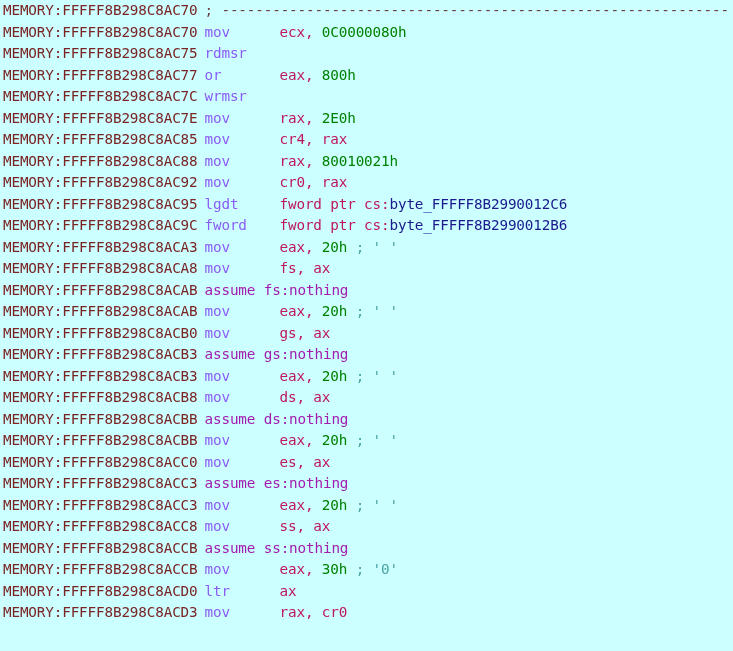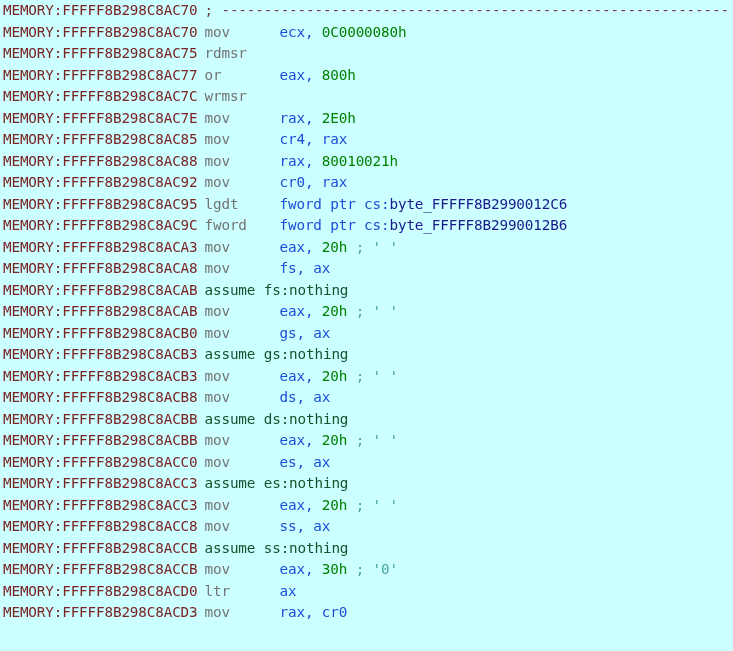--- a/index.html
+++ b/index.html
@@ -34,42 +34,42 @@
   }
   .addr {
     color: #7a2424;
     text-align: center;
   }
   .gap-mn {
     display: inline-block;
     width: 7px;
   }
   .mnemonic {
-    color: #737373;
+    color: #8b5cf6;
     display: inline-block;
     min-width: 75px;
   }
   .ops {
-    color: #1d4ed8;
+    color: #be185d;
   }
   .num {
     color: #008000;
     text-align: center;
   }
   .dataref {
     color: #1a1a8c;
   }
   .comment {
     color: #4aa3a3;
   }
   .dashes {
     color: #6e4040;
   }
   .seg-assume {
-    color: #14532d;
+    color: #a21caf;
     text-align: right;
   }
 </style>
 </head>
 <body>
 
 <div id="disasm-view">
     <div class="line"><span class="addr">MEMORY:FFFFF8B298C8AC70</span><span class="gap-mn"> </span><span class="dashes">; ------------------------------------------------------------</span></div>
     <div class="line"><span class="addr">MEMORY:FFFFF8B298C8AC70</span><span class="gap-mn"> </span><span class="mnemonic">mov</span><span class="ops">ecx, </span><span class="num">0C0000080h</span></div>
     <div class="line"><span class="addr">MEMORY:FFFFF8B298C8AC75</span><span class="gap-mn"> </span><span class="mnemonic">rdmsr</span></div>

